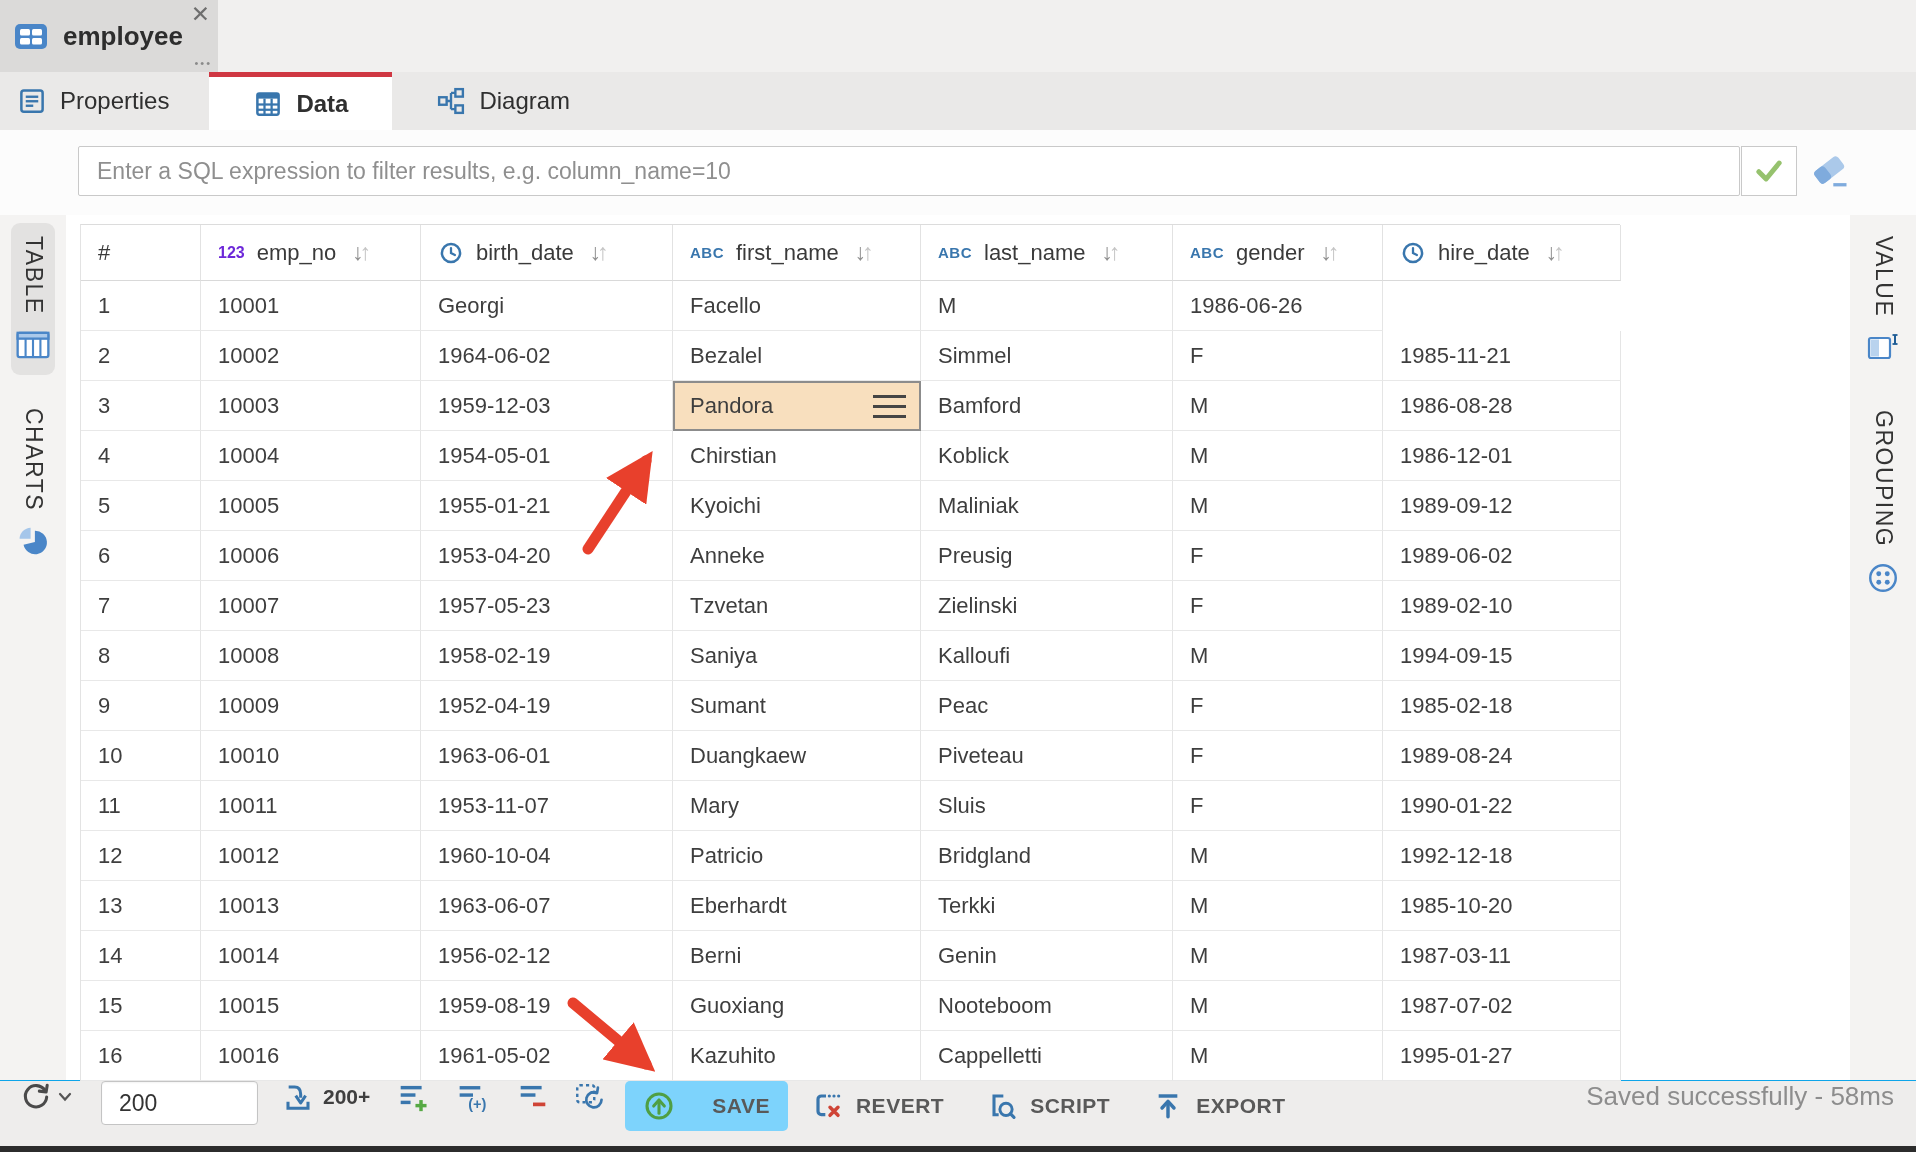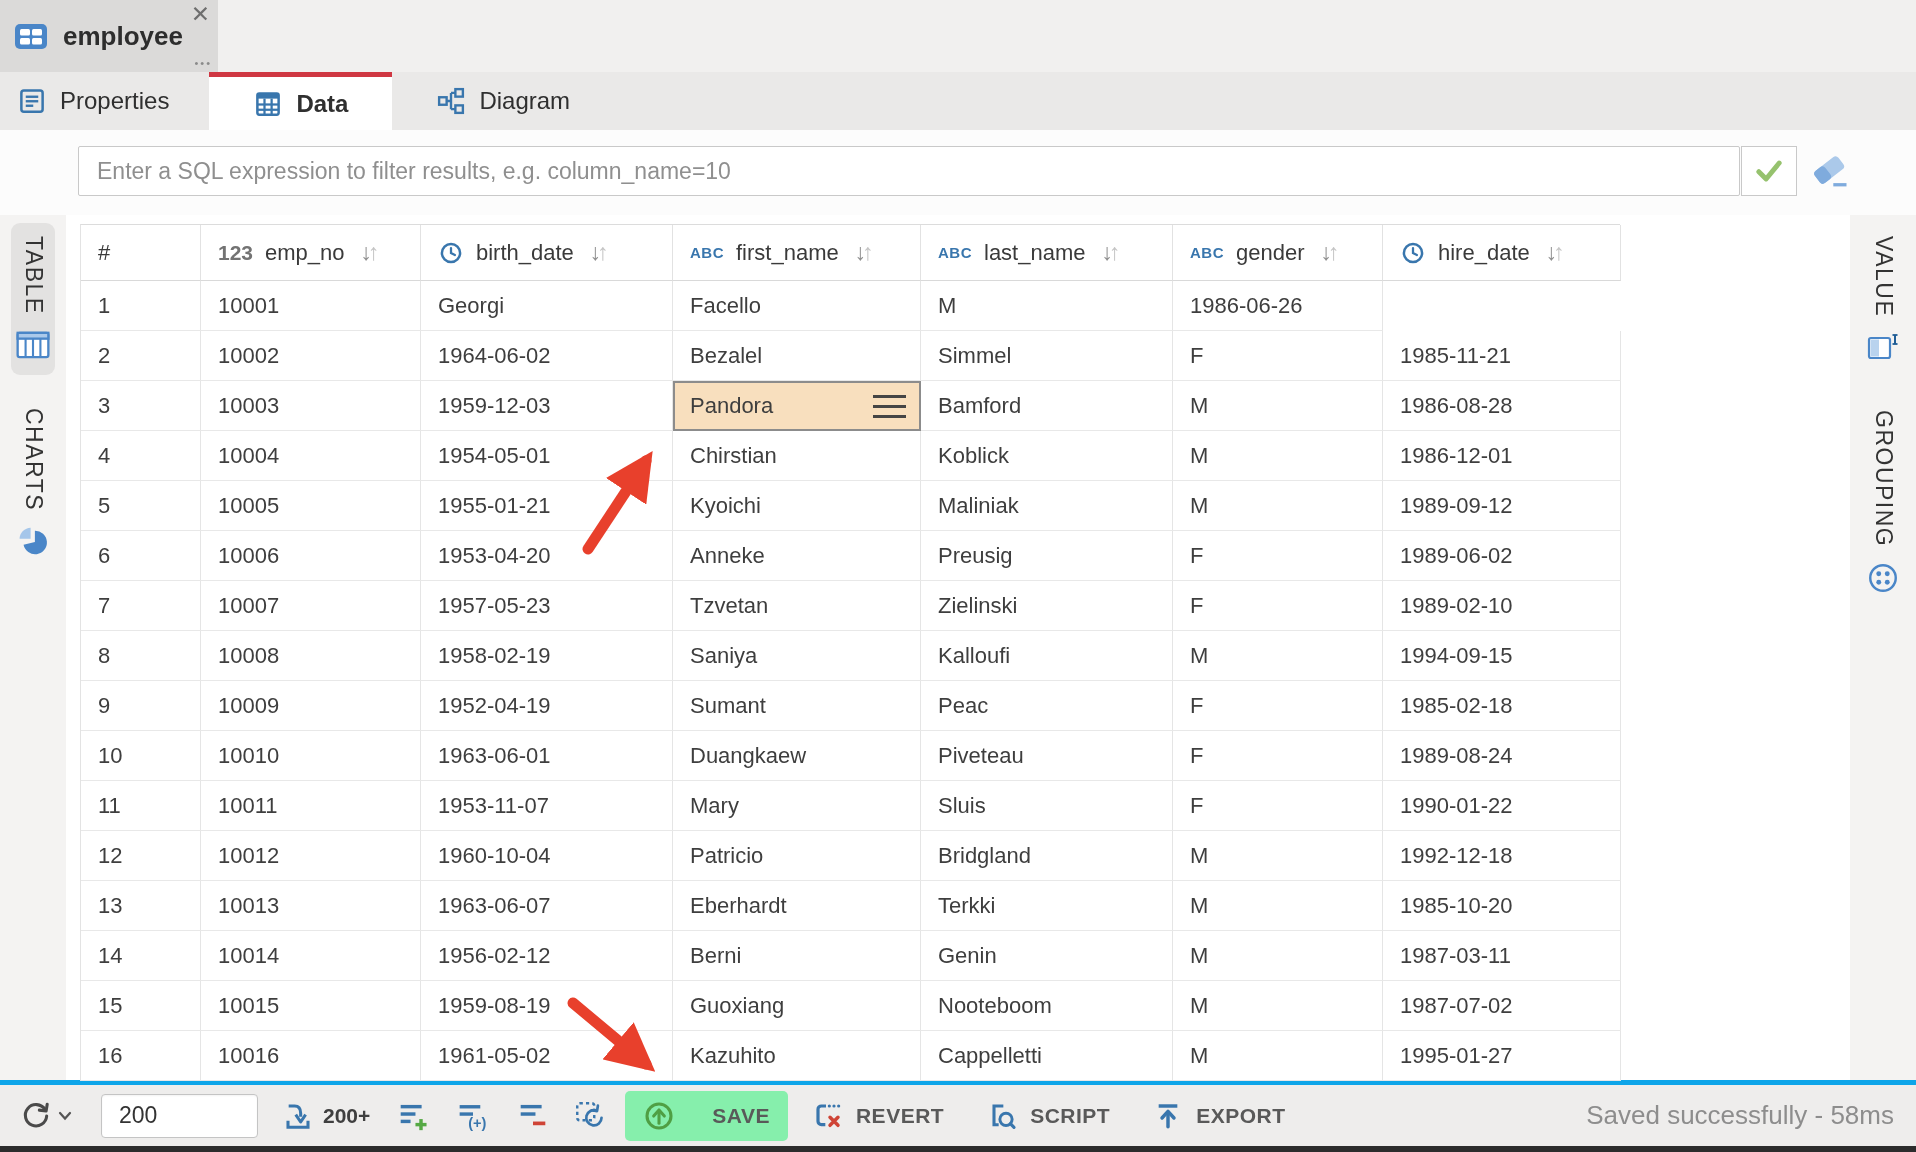--- a/index.html
+++ b/index.html
@@ -39,47 +39,47 @@
   .side-item.active { background:#e3e2e1; }
   .side-item + .side-item { margin-top:20px; }
   .vlabel { writing-mode:vertical-rl; font-size:23px; color:#333; letter-spacing:1.5px; line-height:1; }
   .content { flex:1; padding:9px 0 0 14px; background:#fff; }
   
   .grid { width:1540px; border-top:1px solid #dcdcdc; border-left:1px solid #e3e3e3; }
   .grow { display:grid; grid-template-columns:120px 220px 252px 248px 252px 210px 238px; }
   .hcell { height:56px; border-right:1px solid #e2e2e2; border-bottom:1px solid #d9d9d9;
            display:flex; align-items:center; gap:12px; padding-left:17px; background:#fff; }
   .hlabel { font-size:22px; color:#3a3a3a; }
-  .tyn { color:#737373; font-weight:700; font-size:21px; }
+  .tyn { color:#6d28d9; font-weight:700; font-size:16px; }
   .tys { color:#3976ad; font-weight:700; font-size:15px; letter-spacing:.5px; }
   .tyd { display:flex; }
   .sort { margin-left:4px; font-size:23px; font-weight:700; white-space:nowrap; }
   .sort .sd { color:#8f8f8f; }
   .sort .sa { color:#c5c5c5; margin-left:-4px; }
   .cell { height:50px; border-right:1px solid #e5e5e5; border-bottom:1px solid #e8e8e8;
           display:flex; align-items:center; padding-left:17px; font-size:22px; color:#3e3e3e;
           background:#fff; overflow:hidden; }
   .cell.selected { background:#f8dfbe; border:2px solid #8c8c8c; padding-left:15px;
                    justify-content:space-between; padding-right:13px; }
   .menu-ic { display:flex; flex-direction:column; gap:7px; }
   .menu-ic i { display:block; width:33px; height:3px; background:#454545; }
   
-  .toolbar { height:66px; background:#eeedec; border-top:5px solid #0ea5e9;
-             display:flex; align-items:center; }
+  .toolbar { height:66px; background:#eeedec; border-top:1px solid #0ea5e9;
+             display:flex; align-items:flex-start; }
   .tb-ic { display:flex; align-items:center; }
   .refresh-group { margin-left:20px; display:flex; align-items:center; gap:5px; }
   .fetch-input { margin-left:28px; width:157px; height:44px; border:1px solid #c4c4c4;
     border-radius:4px; font-size:23px; color:#333; padding:0 17px; background:#fff;
     font-family:inherit; box-shadow:inset 0 1px 2px rgba(0,0,0,.05); }
   .fetch-btn { margin-left:24px; display:flex; align-items:center; gap:9px; }
   .fetch-label { font-size:21px; font-weight:700; color:#3f3f3f; }
   .row-btn { margin-left:27px; display:flex; }
   .lbl-btn { display:flex; align-items:center; gap:12px; padding:0 18px; height:50px;
              font-size:21px; font-weight:700; color:#595959; letter-spacing:.5px; }
-  .lbl-btn.save { margin-left:18px; background:#86efac; border-radius:5px;gap:37px; }
+  .lbl-btn.save { margin-left:18px; background:#7dd3fc; border-radius:5px;gap:37px; }
   .lbl-btn + .lbl-btn { margin-left:6px; }
   .status { margin-left:auto; margin-right:22px; font-size:26px; color:#8d8d8d; }
   .bottomstrip { height:6px; background:#2c2c2c; }
   
   .arrows { position:absolute; left:0; top:0; width:1916px; height:1152px;
             z-index:40; pointer-events:none; }
 </style>
 </head>
 <body>
 

